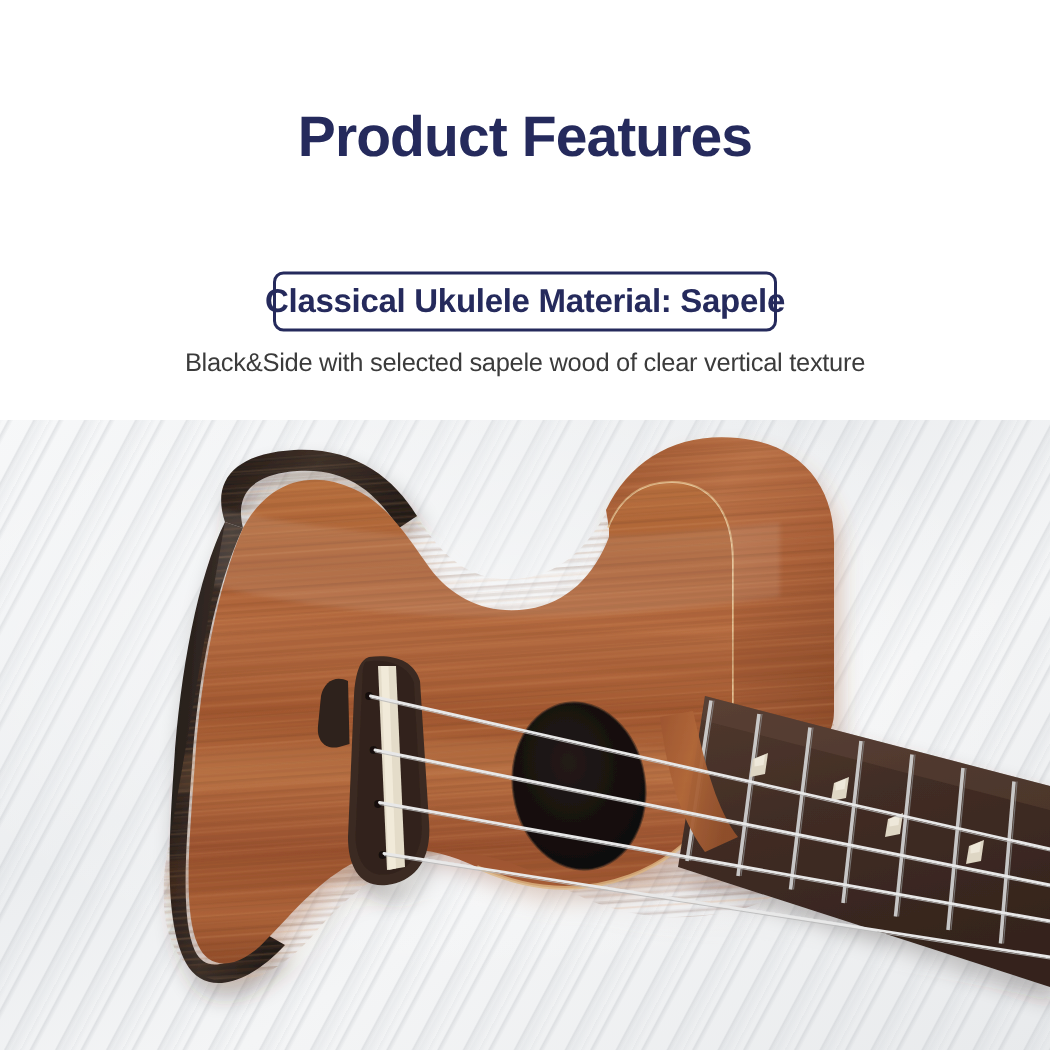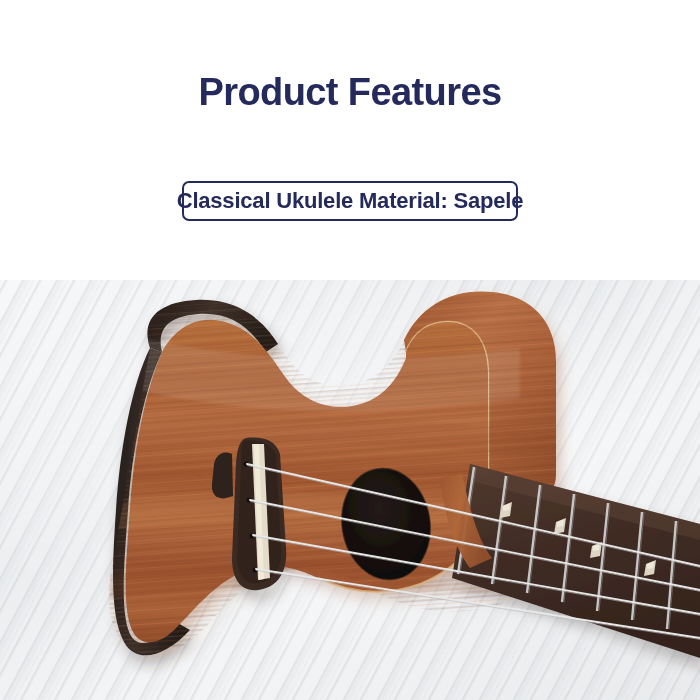--- a/index.html
+++ b/index.html
@@ -97,20 +97,21 @@
 <div id="page">
 
   <div class="header">
 
     <div class="page-title">Product Features</div>
 
     <div class="badge">
       <span class="badge-label">Classical Ukulele Material: Sapele</span>
     </div>
 
+    <div class="subtitle">Black&amp;Side with selected sapele wood of clear vertical texture</div>
   </div>
 
   <div class="photo">
     <div class="photo-vignette"></div>
 
     <div class="uke-stage">
       <svg viewBox="0 0 700 422" xmlns="http://www.w3.org/2000/svg">
         <defs>
 
           <linearGradient id="topWood" x1="0" y1="0" x2="0.15" y2="1">

